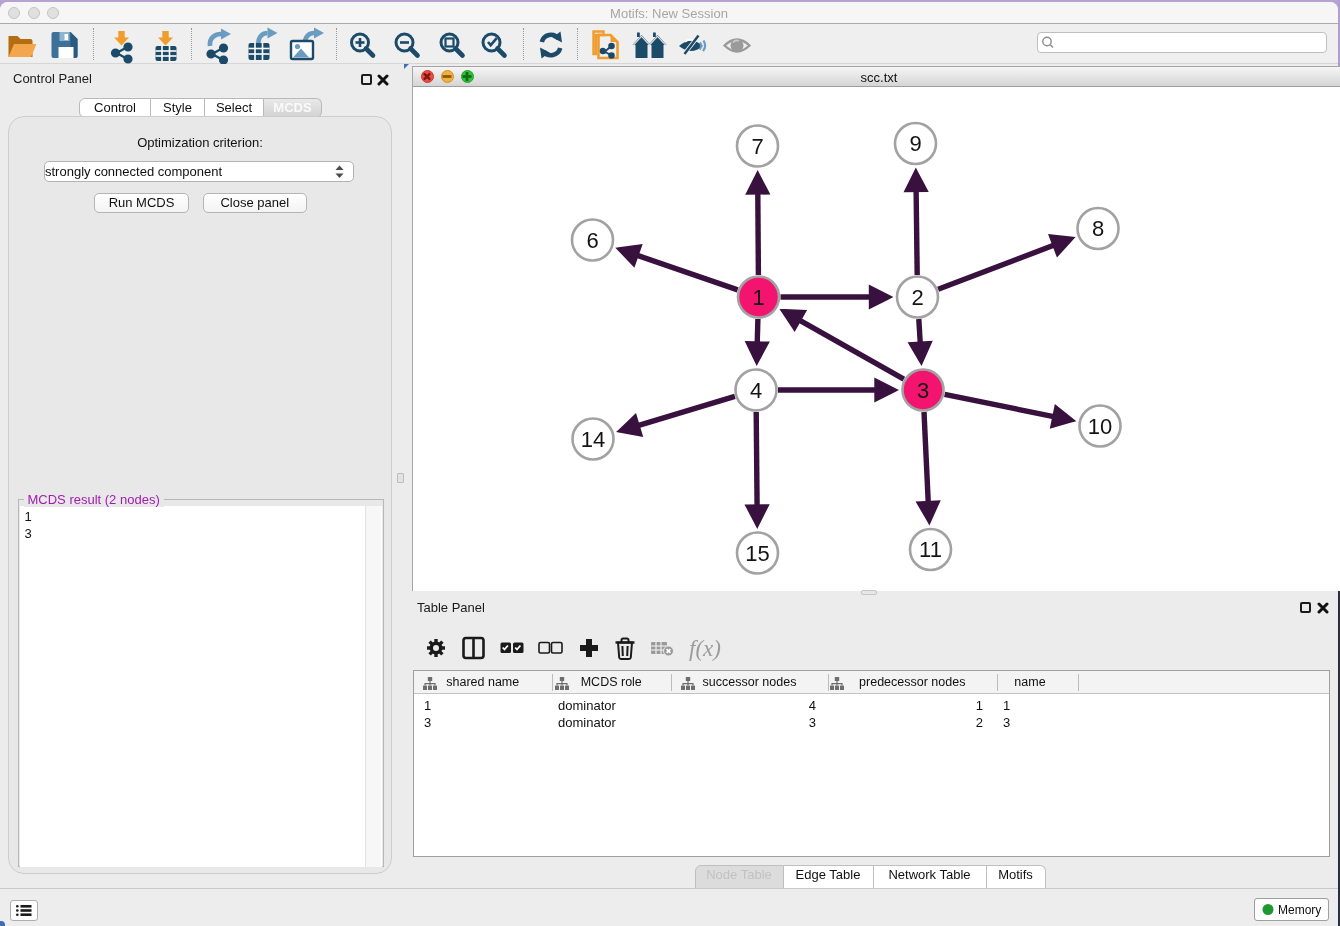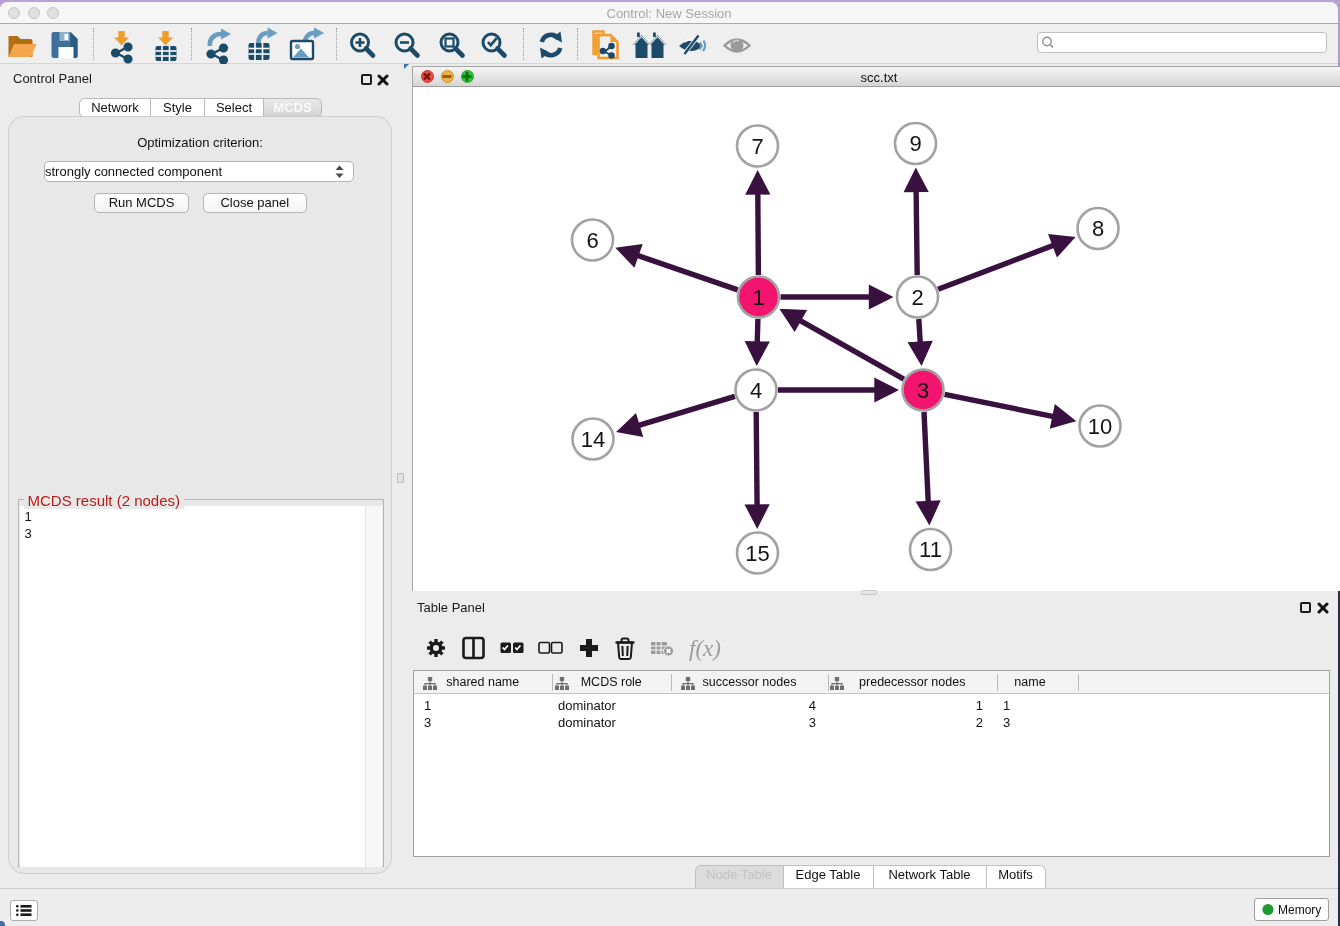--- a/index.html
+++ b/index.html
@@ -17,21 +17,21 @@
 
 #cptitle { position:absolute; left:13px; top:69px; font-size:13px; color:#1a1a1a; }
 .floatbox { position:absolute; width:11px; height:11px; border:2px solid #1b1b1b; border-radius:2px; background:transparent; }
 #tabs { position:absolute; left:79px; top:96px; height:20px; }
 .tab { position:absolute; top:0; height:20px; background:#fff; border:1px solid #b9b9b9; font-size:13px; color:#111; text-align:center; line-height:18px; }
 #cpcontent { position:absolute; left:8px; top:113.5px; width:384px; height:758.5px; background:#e8e8e8; border:1px solid #cdcdcd; border-radius:16px; }
 #optlabel { position:absolute; left:0; top:18.5px; width:100%; text-align:center; font-size:13px; color:#111; }
 #combo { position:absolute; left:35px; top:44.5px; width:310px; height:21px; background:#fff; border:1px solid #b3b3b3; border-radius:5px; font-size:13px; color:#111; line-height:19px; padding-left:0; }
 .btn { position:absolute; top:76.5px; height:20px; background:linear-gradient(#ffffff,#f3f3f3); border:1px solid #b5b5b5; border-radius:5px; font-size:13px; color:#111; text-align:center; line-height:18px; }
 #groupbox { position:absolute; left:8.5px; top:382.5px; width:366px; height:368px; border:1px solid #b7b7b7; }
-#grouplabel { position:absolute; left:5px; top:-8px; background:#e8e8e8; padding:0 4px; font-size:15px; color:#b91c1c; }
+#grouplabel { position:absolute; left:5px; top:-8px; background:#e8e8e8; padding:0 4px; font-size:13px; color:#a21caf; }
 #cplist { position:absolute; left:1px; top:6px; width:362px; height:361px; background:#fff; font-size:13px; color:#111; line-height:17px; padding:2px 0 0 5px; }
 #cpscroll { position:absolute; right:2px; top:6px; width:16px; height:361px; background:#f7f7f7; border-left:1px solid #e3e3e3; }
 
 #netwin { position:absolute; left:412px; top:64px; width:1059px; height:525px; background:#fff; border:1px solid #a5a5a5; border-bottom:none; }
 #nettitle { position:absolute; left:0; top:0; width:932px; height:20px; background:linear-gradient(#f5f5f5,#d5d5d5); border-bottom:1px solid #9f9f9f; }
 #netname { position:absolute; top:3px; left:0; width:100%; text-align:center; font-size:13px; color:#111; }
 .tl2 { position:absolute; top:3px; width:13px; height:13px; border-radius:50%; }
 #graphsvg { position:absolute; left:0; top:20px; }
 
 #tablepanel { position:absolute; left:405px; top:590px; width:933px; height:296px; background:#ececec; }
@@ -50,21 +50,21 @@
 #membtn { position:absolute; left:1254px; top:9px; width:75px; height:23px; background:#fdfdfd; border:1px solid #9f9f9f; border-radius:3px; font-size:12px; color:#111; }
 </style>
 </head>
 <body>
 <div id="rightedge"></div>
 <div id="win">
   <div id="titlebar">
     <div class="tl" style="left:8px;"></div>
     <div class="tl" style="left:27.5px;"></div>
     <div class="tl" style="left:47px;"></div>
-    <div id="wtitle">Control: New Session</div>
+    <div id="wtitle">Motifs: New Session</div>
   </div>
   <div id="toolbar">
     <svg class="abs" style="left:0;top:0" width="780" height="40" viewBox="0 0 780 40">
 <g transform="translate(21.5,21)">
 <path d="M-13,-9 h9 l3,3 h10 a2,2 0 0 1 2,2 V12 h-24 z" fill="#b36d13"></path>
 <path d="M-13,12 L-7.5,-1 H15 L9.5,12 Z" fill="#f3a64c"></path>
 </g>
 <g transform="translate(65.5,21)">
 <path d="M-12,-13 h17 l7,7 v17 a2,2 0 0 1 -2,2 h-22 a2,2 0 0 1 -2,-2 v-22 a2,2 0 0 1 2,-2 z" fill="#3d7199"></path>
 <path d="M5,-13 l7,7 v17 a2,2 0 0 1 -2,2 h-5 z" fill="#2a5a80"></path>
@@ -211,21 +211,21 @@
   </div>
   <div id="cptitle">Control Panel</div>
   <div class="floatbox" style="left:361px; top:72px;"></div>
   <svg class="abs" style="left:377px;top:72px" width="12" height="12" viewBox="0 0 12 12">
       <g stroke="#111" stroke-width="3" stroke-linecap="round">
         <line x1="2" y1="2" x2="10" y2="10"></line>
         <line x1="10" y1="2" x2="2" y2="10"></line>
       </g>
     </svg>
   <div id="tabs">
-    <div class="tab" style="left:0; width:72px; border-radius:6px 0 0 6px;">Network</div>
+    <div class="tab" style="left:0; width:72px; border-radius:6px 0 0 6px;">Control</div>
     <div class="tab" style="left:72px; width:54px; border-left:none;">Style</div>
     <div class="tab" style="left:126px; width:59px; border-left:none;">Select</div>
     <div class="tab" style="left:185px; width:58px; border-left:none; border-radius:0 6px 6px 0; background:linear-gradient(#e9e9e9,#d2d2d2); color:#fafafa;font-weight:bold;">MCDS</div>
   </div>
   <div id="cpcontent">
     <div id="optlabel">Optimization criterion:</div>
     <div id="combo">strongly connected component<svg class="abs" style="right:8px;top:2px" width="11" height="16" viewBox="0 0 11 16">
           <g fill="#4a4a4a">
             <polygon points="5.5,1.5 1.5,6 9.5,6"></polygon>
             <polygon points="1.5,9.5 9.5,9.5 5.5,14"></polygon>

